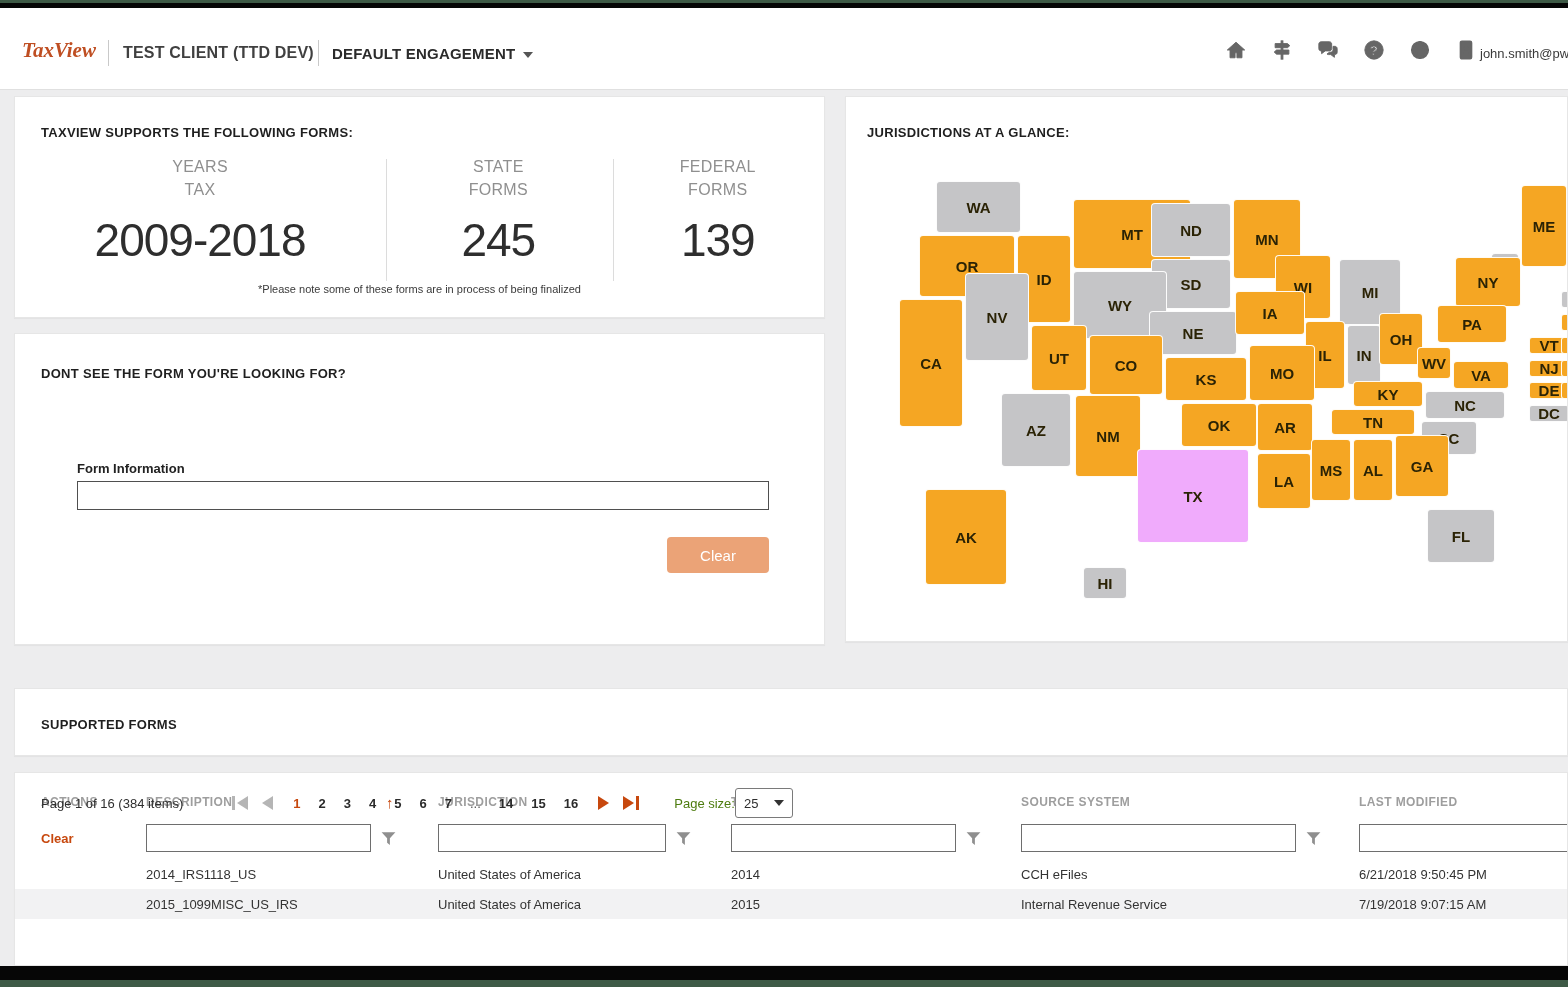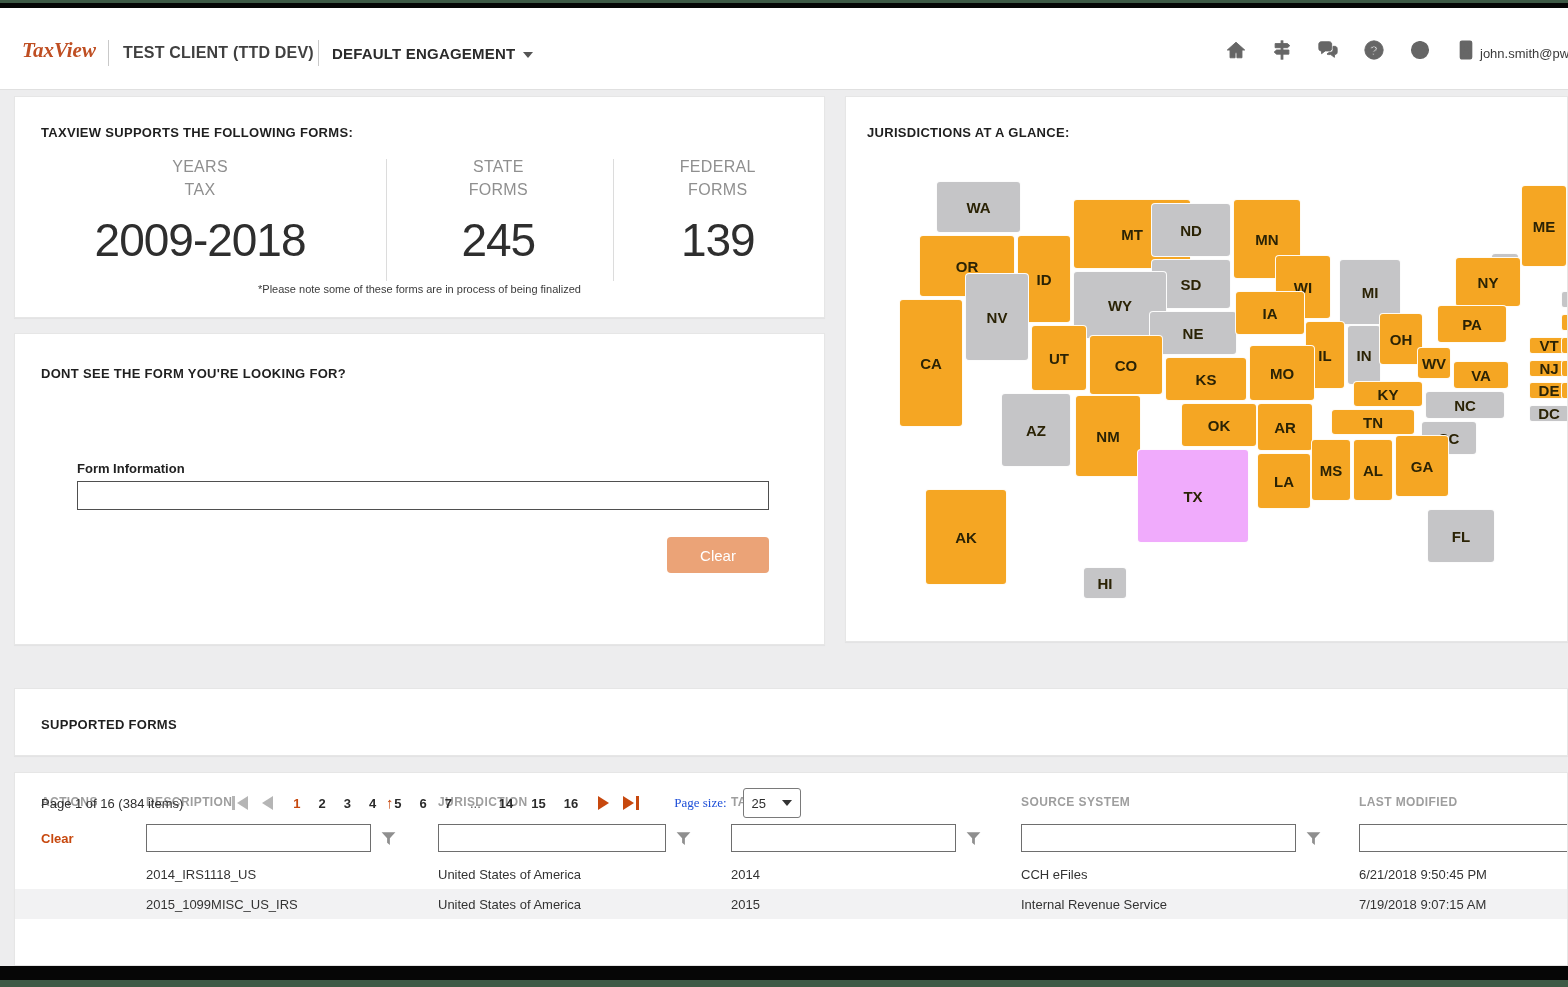--- a/index.html
+++ b/index.html
@@ -68,21 +68,21 @@
   .pg-btn { display:flex; align-items:center; margin:0 7px; cursor:pointer; }
   .tri { width:0; height:0; }
   .tri-left { border-top:7px solid transparent; border-bottom:7px solid transparent; border-right:11px solid #b5b5b5; }
   .tri-right { border-top:7px solid transparent; border-bottom:7px solid transparent; border-left:11px solid #C7480E; }
   .pg-bar-gray { width:3px; height:14px; background:#b5b5b5; margin-right:2px; }
   .pg-bar-accent { width:3px; height:14px; background:#C7480E; margin-left:2px; }
   .page-list { display:flex; align-items:center; margin:0 4px; }
   .page-num { padding:0 9px; color:#2b2b2b; cursor:pointer; font-weight:bold; }
   .page-num.current { color:#C7480E; }
   .page-num.ellipsis { color:#555; cursor:default; font-weight:normal; }
-  .page-size-label { margin-left:28px; margin-right:16px; color:#1d4ed8;font-family:Liberation Serif, serif; }
+  .page-size-label { margin-left:28px; margin-right:0; color:#4d7c0f; }
   .page-size-select { display:flex; align-items:center; justify-content:space-between; width:58px; height:30px; border:1px solid #7a7a7a; border-radius:3px; padding:0 8px; cursor:pointer; background:#fff; }
   .ps-caret { width:0; height:0; border-left:5px solid transparent; border-right:5px solid transparent; border-top:6px solid #333; }
 
   .grid-row { display:grid; grid-template-columns:105px 292px 293px 290px 338px 240px; padding-left:26px; align-items:center; }
   .head-row { height:30px; margin-top:14px; }
   .head-cell { font-size:12px; font-weight:bold; color:#9e9e9e; letter-spacing:.4px; cursor:pointer; display:flex; align-items:center; }
   .sort-arrow { margin-left:auto; margin-right:44px; color:#C7480E; font-size:15px; font-weight:bold; }
   .filter-row { height:42px; }
   .filter-cell { display:flex; align-items:center; }
   .filter-cell input { height:28px; border:1px solid #6e6e6e; background:#fff; padding:0 6px; font-family:inherit; font-size:13px; }

